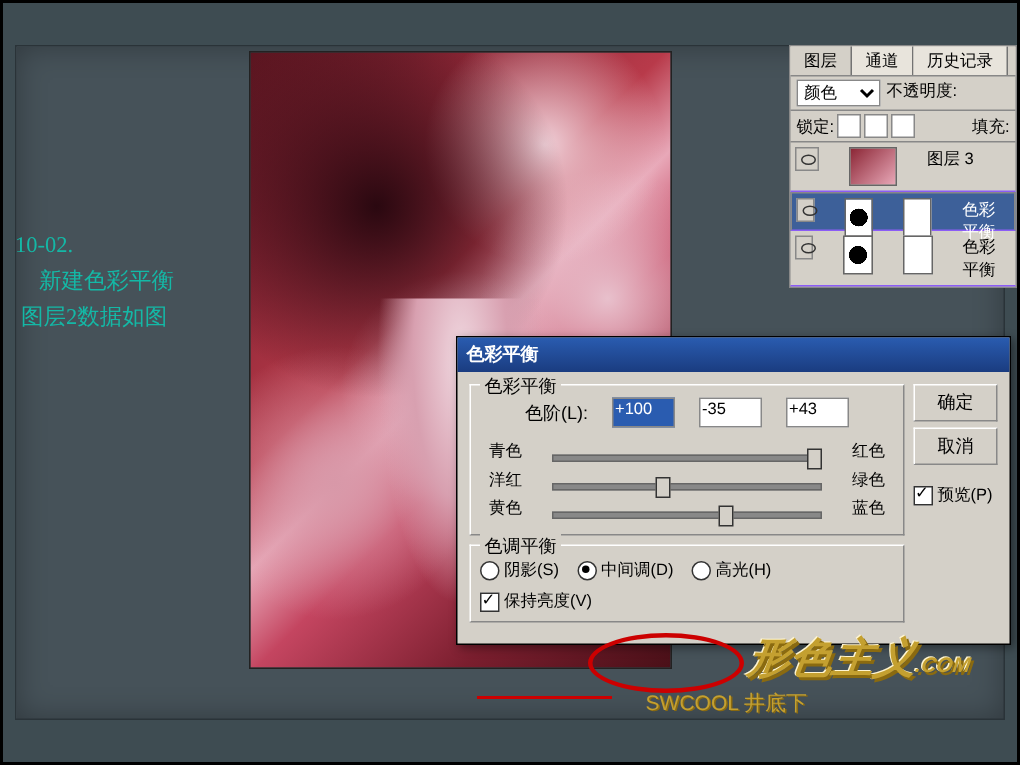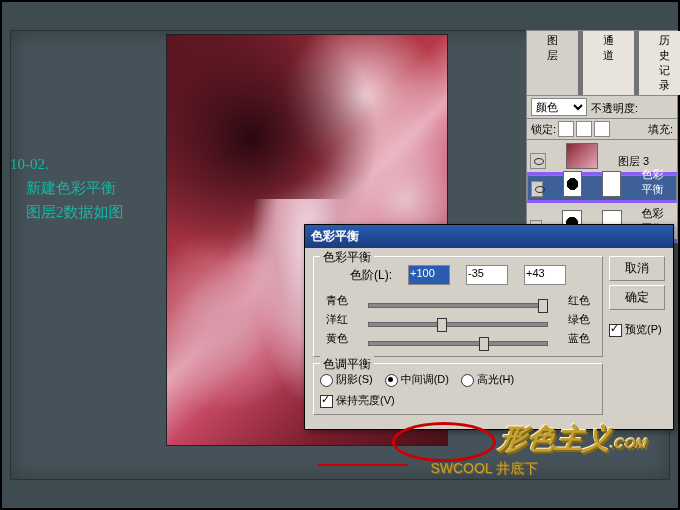--- a/index.html
+++ b/index.html
@@ -4,27 +4,27 @@
 <style>
 body{margin:0;font-family:"Microsoft YaHei","SimSun",Arial,sans-serif;font-size:12px;background:#000;overflow:hidden}
 .stage{width:680px;height:510px;position:relative;background:#3e4c52;border:2px solid #000;box-sizing:border-box}
 .inner{position:absolute;left:8px;top:28px;right:8px;bottom:28px;background:#465259;border:1px solid #2a3338;box-shadow:inset 0 0 20px rgba(0,0,0,.3)}
 .caption{position:absolute;left:8px;top:150px;color:#14b8a6;font-family:SimSun,serif;font-size:15px;line-height:24px}
 .photo{position:absolute;left:164px;top:32px;width:280px;height:410px;background:linear-gradient(135deg,#5a1520 0%,#8b2635 20%,#b83a4a 40%,#e8a8b8 50%,#c44560 60%,#7a1e2e 80%,#4a1018 100%);border:1px solid #222;overflow:hidden}
 .photo::before{content:"";position:absolute;inset:0;background:radial-gradient(circle at 30% 25%,#2a0810 0%,transparent 35%),radial-gradient(circle at 70% 15%,#f0d0d8 0%,transparent 20%),radial-gradient(circle at 85% 40%,#e8c0cc 0%,transparent 25%),radial-gradient(circle at 20% 70%,#d898a8 0%,transparent 25%),radial-gradient(circle at 50% 55%,#e8b8c8 0%,transparent 30%)}
 .photo::after{content:"";position:absolute;left:30%;top:40%;width:40%;height:50%;background:radial-gradient(ellipse at 50% 20%,#f0d8e0 0%,#d8a0b0 40%,transparent 70%)}
 .panels{position:absolute;right:0;top:28px;width:150px;background:#d4d0c8;border:1px solid #888;font-size:11px}
 .ptabs{display:flex;background:#d4d0c8;border-bottom:1px solid #888}
-.ptab{padding:2px 20px;border-right:5px solid #737373;background:#e8e4dc}
+.ptab{padding:2px 9px;border-right:1px solid #737373;background:#e8e4dc}
 .ptab.active{background:#d4d0c8}
-.prow{display:flex;align-items:flex-end;padding:2px 4px;gap:4px}
+.prow{display:flex;align-items:flex-start;padding:2px 4px;gap:4px}
 .sel{height:18px;font-size:11px;border:1px solid #888;background:#fff}
 .lock{display:flex;align-items:center;padding:2px 4px;border-top:1px solid #888;border-bottom:1px solid #888;gap:2px}
 .lockbox{width:14px;height:14px;border:1px solid #888;background:#fff;display:inline-block}
-.layer{display:flex;align-items:flex-end;padding:3px;border-bottom:3px solid #8b5cf6;gap:20px}
+.layer{display:flex;align-items:flex-start;padding:3px;border-bottom:1px solid #8b5cf6;gap:20px}
 .layer.sel{background:#3d6099;color:#fff}
 .eye{width:14px;height:14px;background:#d4d0c8;border:1px solid #888;position:relative}
 .eye::after{content:"";position:absolute;left:3px;top:4px;width:8px;height:5px;border:1px solid #333;border-radius:50%}
 .thumb{width:30px;height:24px;border:1px solid #666;background:linear-gradient(135deg,#8b2635,#e8a8b8)}
 .athumb{width:24px;height:24px;border:1px solid #666;background:radial-gradient(circle,#000 40%,#fff 41%)}
 .mthumb{width:24px;height:24px;border:1px solid #666;background:#fff}
 .dialog{position:absolute;left:302px;top:222px;width:368px;background:#d4d0c8;border:1px solid #000;box-shadow:2px 2px 6px rgba(0,0,0,.4);font-size:12px}
 .titlebar{background:linear-gradient(#2a5cb0,#1a3c80);color:#fff;padding:3px 6px;font-weight:bold;font-size:12px}
 .dbody{padding:8px;display:flex;gap:6px}
 .dleft{flex:1}
@@ -52,21 +52,21 @@
 </style>
 </head>
 <body>
 
 <div class="stage">
   <div class="inner"></div>
 
   <div class="caption">
     <div>10-02.</div>
     <div style="padding-left:16px">新建色彩平衡</div>
-    <div style="padding-left:16px">图层2数据如图</div>
+    <div style="padding-left:4px">图层2数据如图</div>
   </div>
 
   <div class="photo"></div>
 
   <div class="panels">
     <div class="ptabs">
       <div class="ptab active">图层</div>
       <div class="ptab">通道</div>
       <div class="ptab">历史记录</div>
     </div>
@@ -140,22 +140,22 @@
             <label><span class="rad"></span><span>阴影(S)</span></label>
             <label><span class="rad on"></span><span>中间调(D)</span></label>
             <label><span class="rad"></span><span>高光(H)</span></label>
           </div>
           <div class="rrow" style="margin-top:6px">
             <label><span class="chk on"></span><span>保持亮度(V)</span></label>
           </div>
         </div>
       </div>
       <div class="dright">
+        <div class="btn">确定</div>
         <div class="btn">取消</div>
-        <div class="btn">确定</div>
         <label style="margin-top:8px;font-size:11px"><span class="chk on"></span><span>预览(P)</span></label>
       </div>
     </div>
   </div>
 
   <div class="circ" style="left:390px;top:420px;width:98px;height:34px"></div>
   <div class="uline" style="left:316px;top:462px;width:90px"></div>
 
   <div class="wm"><span>形色主义</span><span style="font-size:14px">.COM</span></div>
   <div class="wm2"><span>SWCOOL</span> <span>井底下</span></div>

